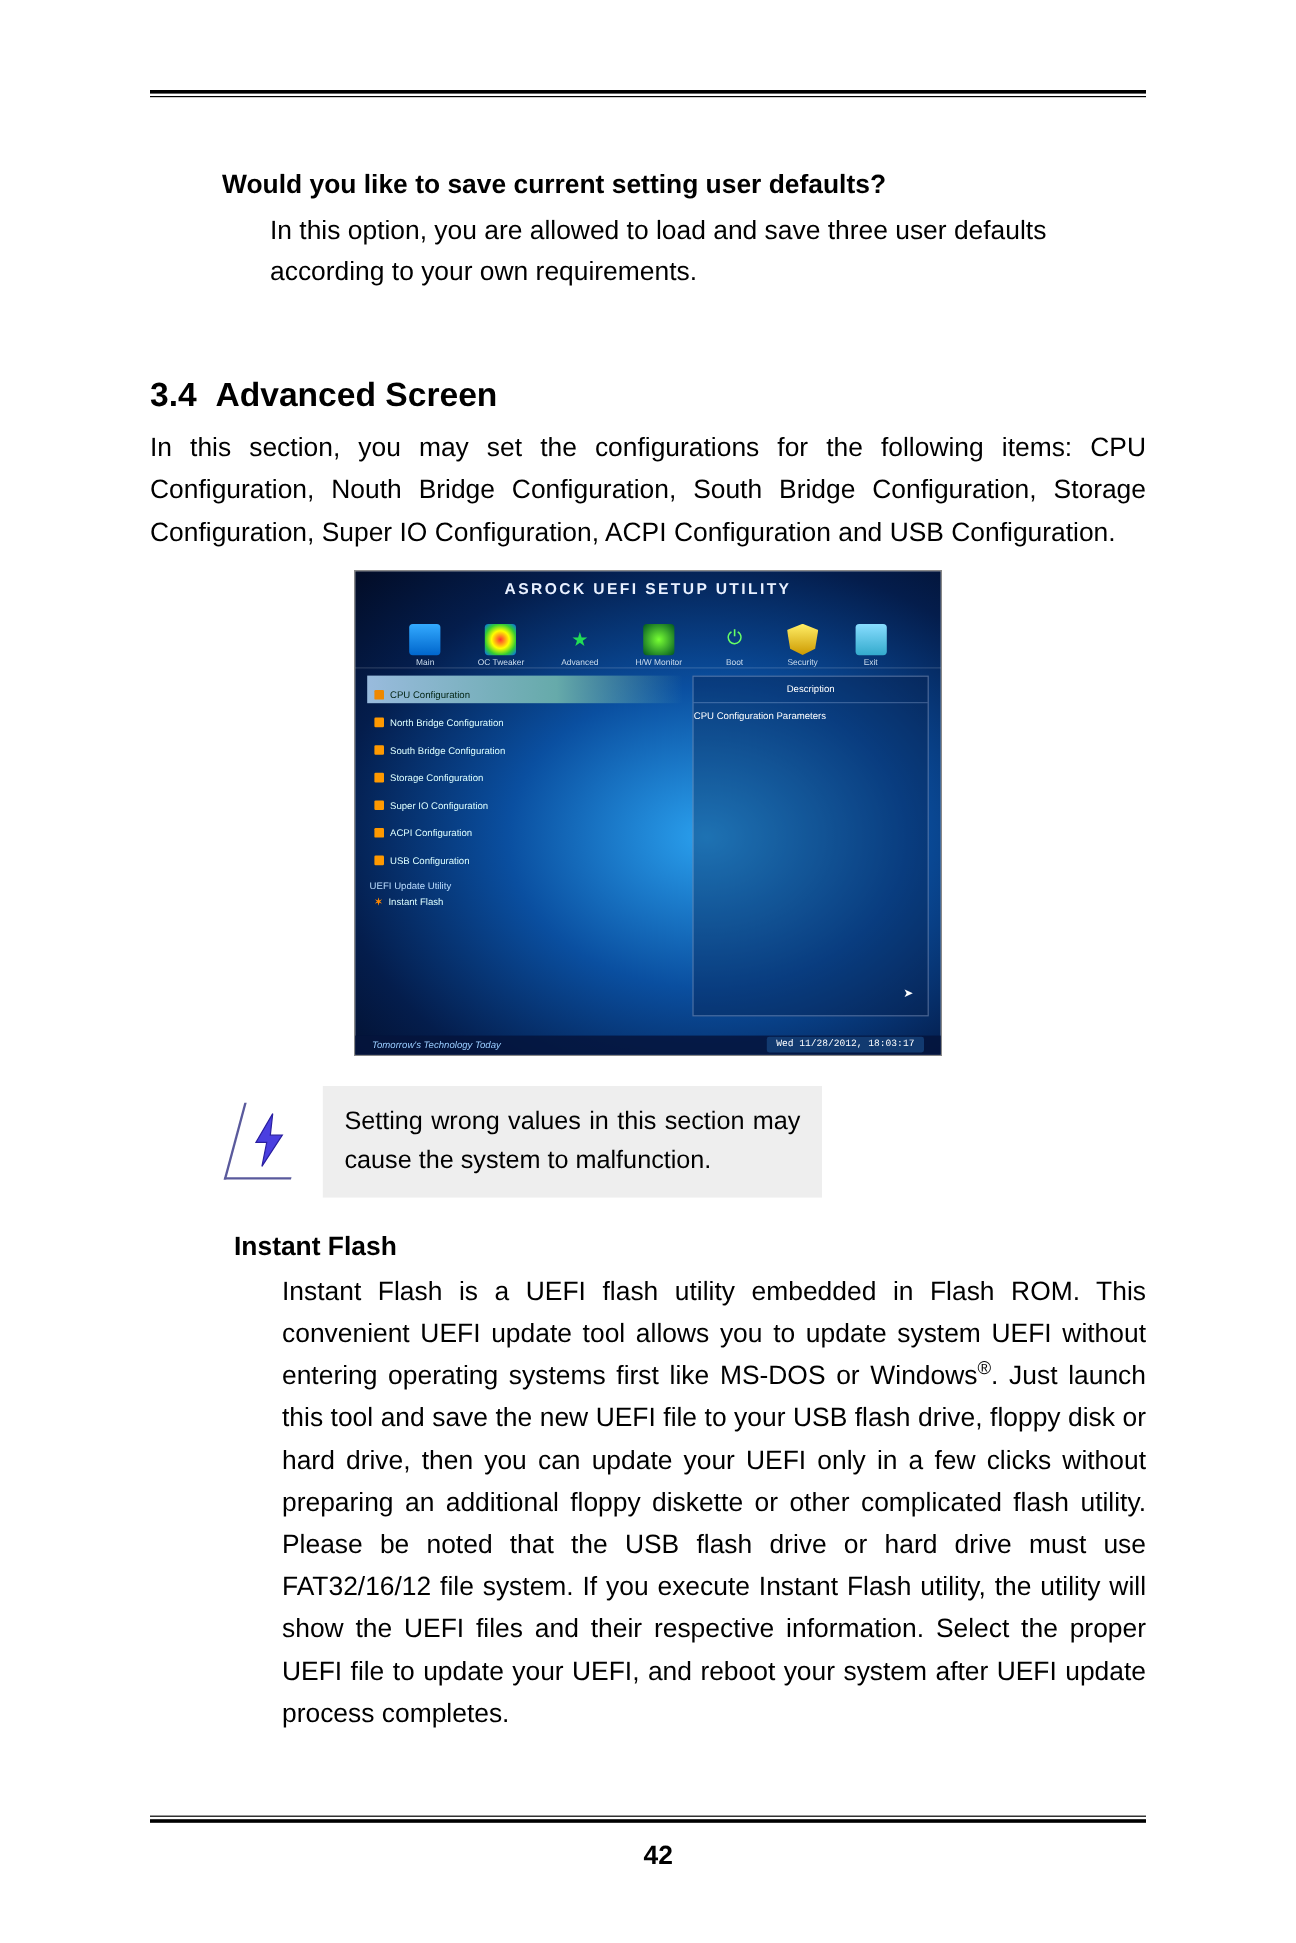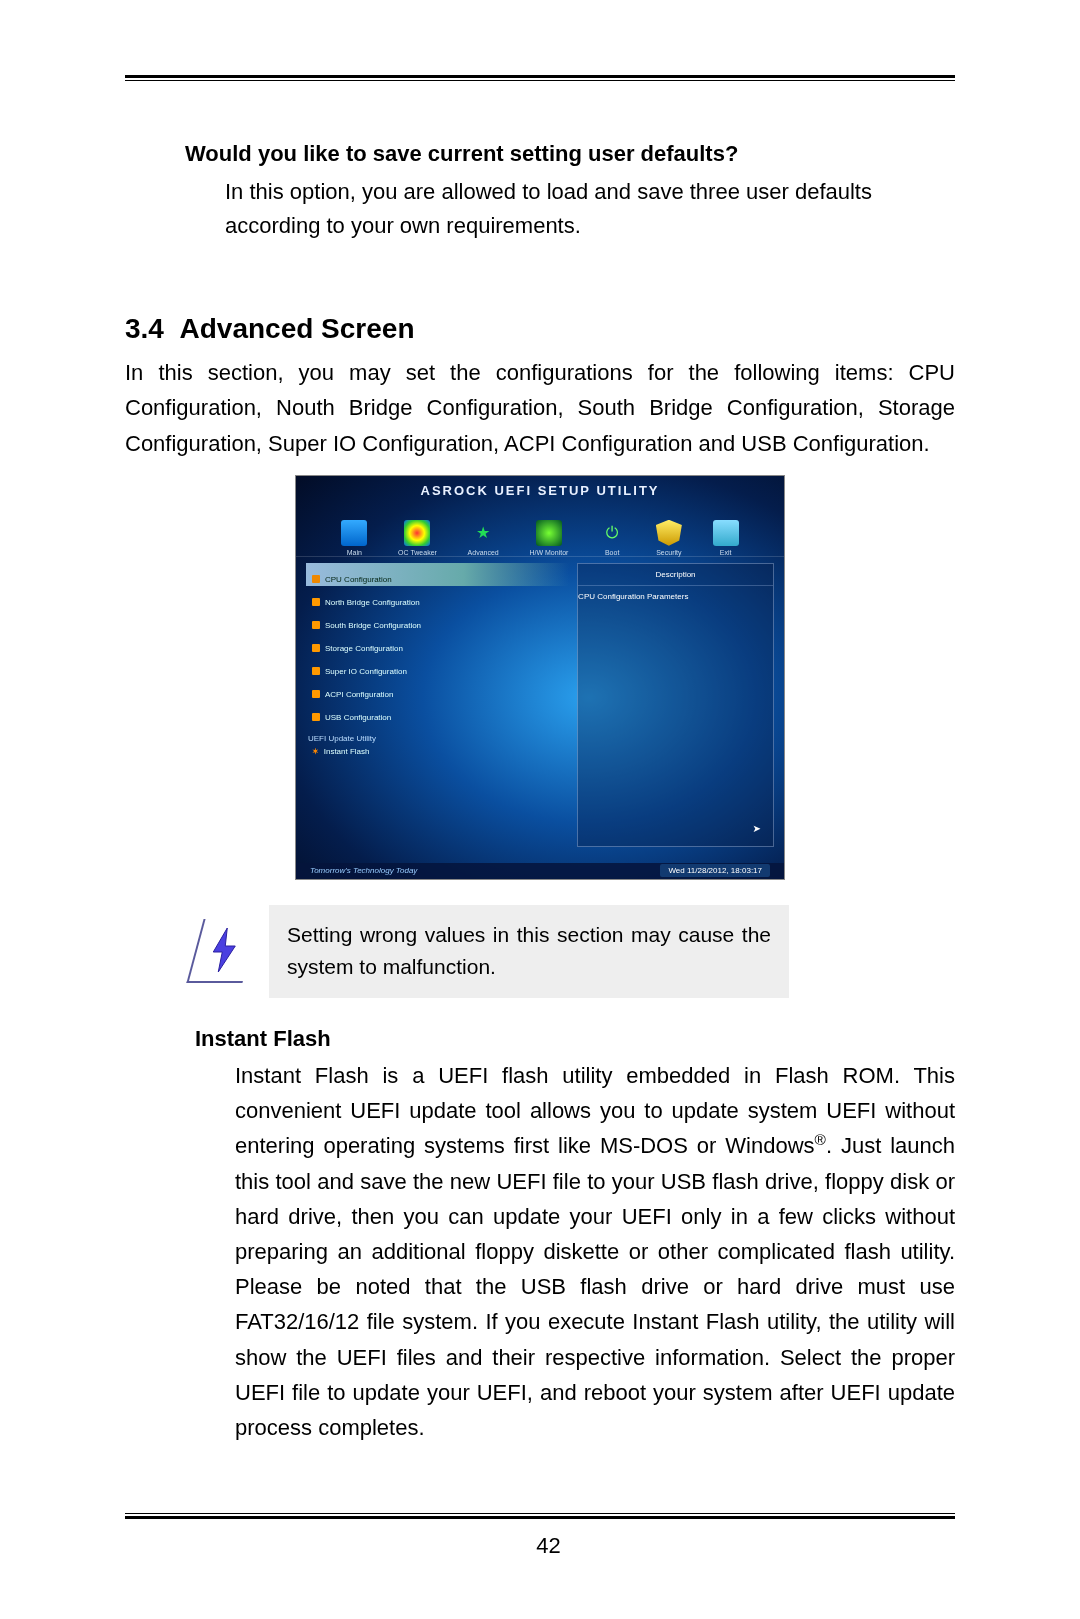--- a/index.html
+++ b/index.html
@@ -28,21 +28,21 @@
   .bot-rule {
     margin: 0;
     border-top: 1px solid #000;
     border-bottom: 3px solid #000;
   }
   .pagenum {
     position: absolute;
     left: 17px; right: 0;
     bottom: 60px;
     text-align: center;
-    font-weight: normal;
+    font-weight: bold;
     font-size: 22px;
   }
 
   .q-block { margin-left: 60px; margin-bottom: 70px; }
   .q-title { font-weight: bold; font-size: 22px; margin-bottom: 8px; }
   .q-body { font-size: 22px; line-height: 1.55; margin-left: 40px; }
 
   h2.section {
     font-size: 28px; font-weight: bold;
     margin-bottom: 10px;
@@ -147,42 +147,42 @@
   .bios-instant .x { color:#f80; font-weight:bold; }
   .bios-footer {
     position:absolute; left:0; right:0; bottom:0;
     height: 16px;
     background: rgba(5,20,60,0.85);
     display:flex; justify-content:space-between; align-items:center;
     padding: 0 14px;
     font-size: 8px;
   }
   .bios-footer .slogan { color:#9cf; font-style: italic; }
-  .bios-footer .ts { background:#123a70; padding:2px 8px; border-radius:2px; }
+  .bios-footer .ts { background:#123a70; padding:2px 8px; border-radius:2px;font-family:Liberation Mono, monospace; }
 
   
   .note {
     display:flex; align-items:center; gap:18px;
     margin: 0 0 28px 70px;
   }
   .note-icon {
     width: 56px; height: 64px;
     border-left: 2px solid #5a5a9c;
     border-bottom: 2px solid #5a5a9c;
     position: relative;
     transform: skewX(-15deg);
     display:flex; align-items:center; justify-content:center;
   }
   .note-icon svg { transform: skewX(15deg); }
   .note-text {
     background: #eeeeee;
     padding: 14px 18px;
     font-size: 21px;
     line-height: 1.55;
-    width: 520px;
+    width: 416px;
     text-align: justify;
   }
 
   .sub-heading {
     font-weight: bold;
     font-size: 22px;
     margin: 0 0 6px 70px;
   }
   .sub-body {
     font-size: 22px;

